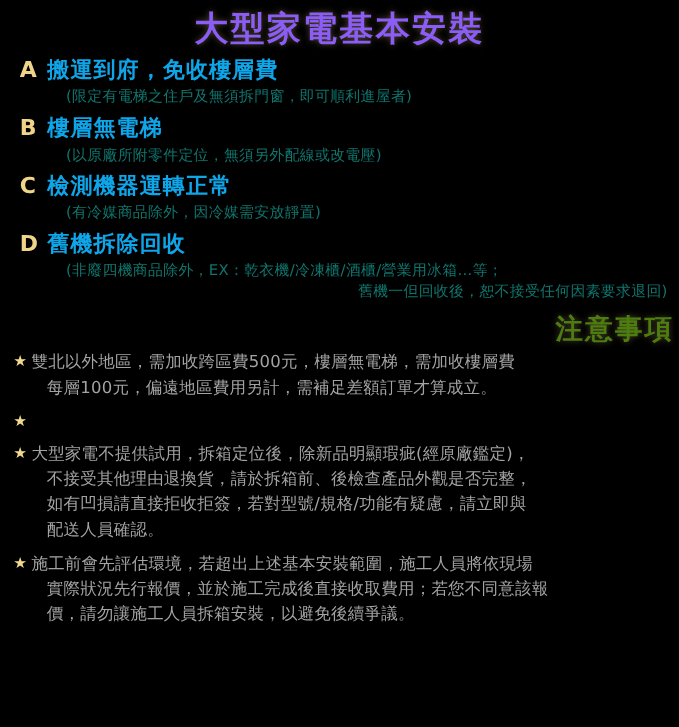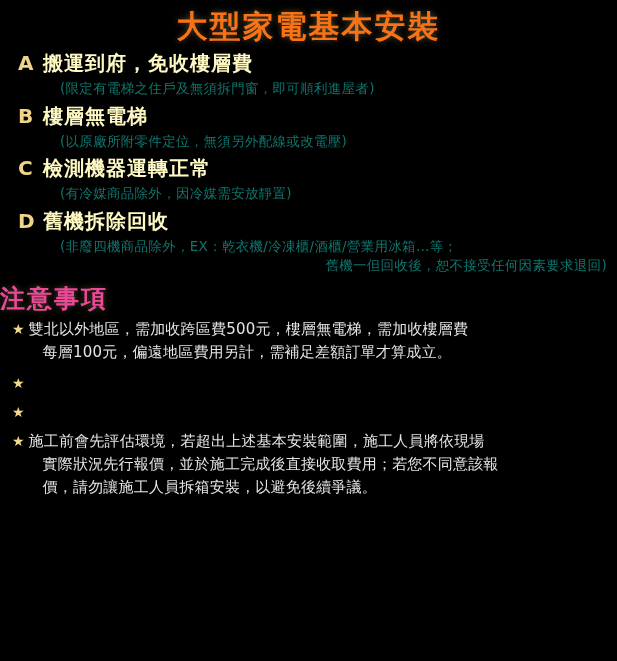--- a/index.html
+++ b/index.html
@@ -22,31 +22,31 @@
     box-sizing: border-box;
     padding: 0;
   }
 
   
   .title-main {
     text-align: center;
     font-size: 31px;
     font-weight: bold;
     letter-spacing: 2px;
-    color: #f97316;
+    color: #8b5cf6;
     text-shadow: 0 0 6px rgba(246,221,140,0.35);
     margin: 8px 0 2px 0;
     line-height: 1.2;
   }
   .title-sub {
-    text-align: left;
+    text-align: right;
     font-size: 25px;
     font-weight: bold;
     letter-spacing: 2px;
-    color: #ec4899;
+    color: #4d7c0f;
     text-shadow: 0 0 6px rgba(246,221,140,0.3);
     margin: 8px 4px 4px 0;
     line-height: 1.2;
   }
 
   
   .items {
     margin: 6px 0 0 0;
     padding: 0 10px 0 18px;
   }
@@ -62,21 +62,21 @@
     font-size: 20px;
     font-weight: bold;
     color: #f0d488;
     width: 16px;
     flex: 0 0 auto;
     text-align: left;
   }
   .item-title {
     font-size: 20px;
     font-weight: bold;
-    color: #fef9c3;
+    color: #0ea5e9;
     letter-spacing: 1px;
     line-height: 1.25;
   }
   .item-note {
     font-size: 13.5px;
     color: #0f766e;
     margin: 3px 0 0 42px;
     line-height: 1.45;
     letter-spacing: 0.3px;
   }
@@ -100,21 +100,21 @@
   .notice-star {
     flex: 0 0 auto;
     font-size: 14px;
     line-height: 1.5;
     color: #f3d98b;
     padding-top: 1px;
   }
   .notice-text {
     font-size: 15px;
     line-height: 1.55;
-    color: #e5e5e5;
+    color: #a3a3a3;
     letter-spacing: 0.2px;
   }
   .notice-text .cont {
     display: block;
     padding-left: 14px;
   }
 </style>
 </head>
 <body>
 
@@ -172,20 +172,26 @@
         <span class="cont">每層100元，偏遠地區費用另計，需補足差額訂單才算成立。</span>
       </div>
     </div>
 
     <div class="notice">
       <span class="notice-star">★</span>
     </div>
 
     <div class="notice">
       <span class="notice-star">★</span>
+      <div class="notice-text">
+        <span>大型家電不提供試用，拆箱定位後，除新品明顯瑕疵(經原廠鑑定)，</span>
+        <span class="cont">不接受其他理由退換貨，請於拆箱前、後檢查產品外觀是否完整，</span>
+        <span class="cont">如有凹損請直接拒收拒簽，若對型號/規格/功能有疑慮，請立即與</span>
+        <span class="cont">配送人員確認。</span>
+      </div>
     </div>
 
     <div class="notice">
       <span class="notice-star">★</span>
       <div class="notice-text">
         <span>施工前會先評估環境，若超出上述基本安裝範圍，施工人員將依現場</span>
         <span class="cont">實際狀況先行報價，並於施工完成後直接收取費用；若您不同意該報</span>
         <span class="cont">價，請勿讓施工人員拆箱安裝，以避免後續爭議。</span>
       </div>
     </div>

